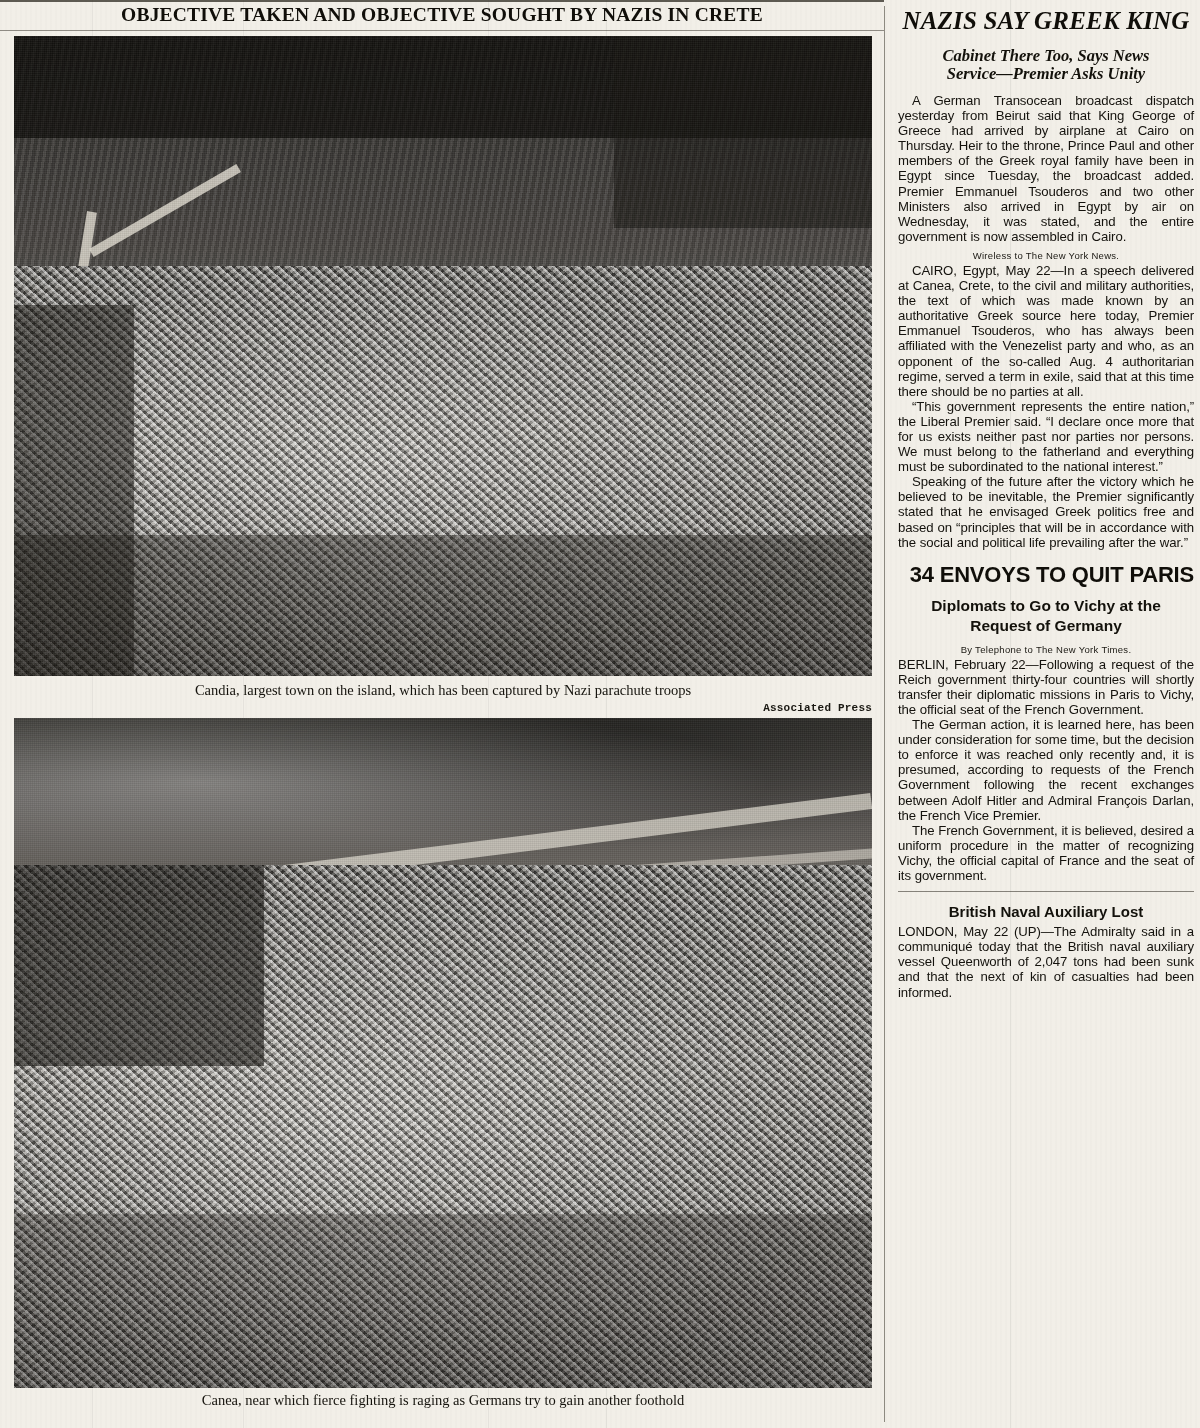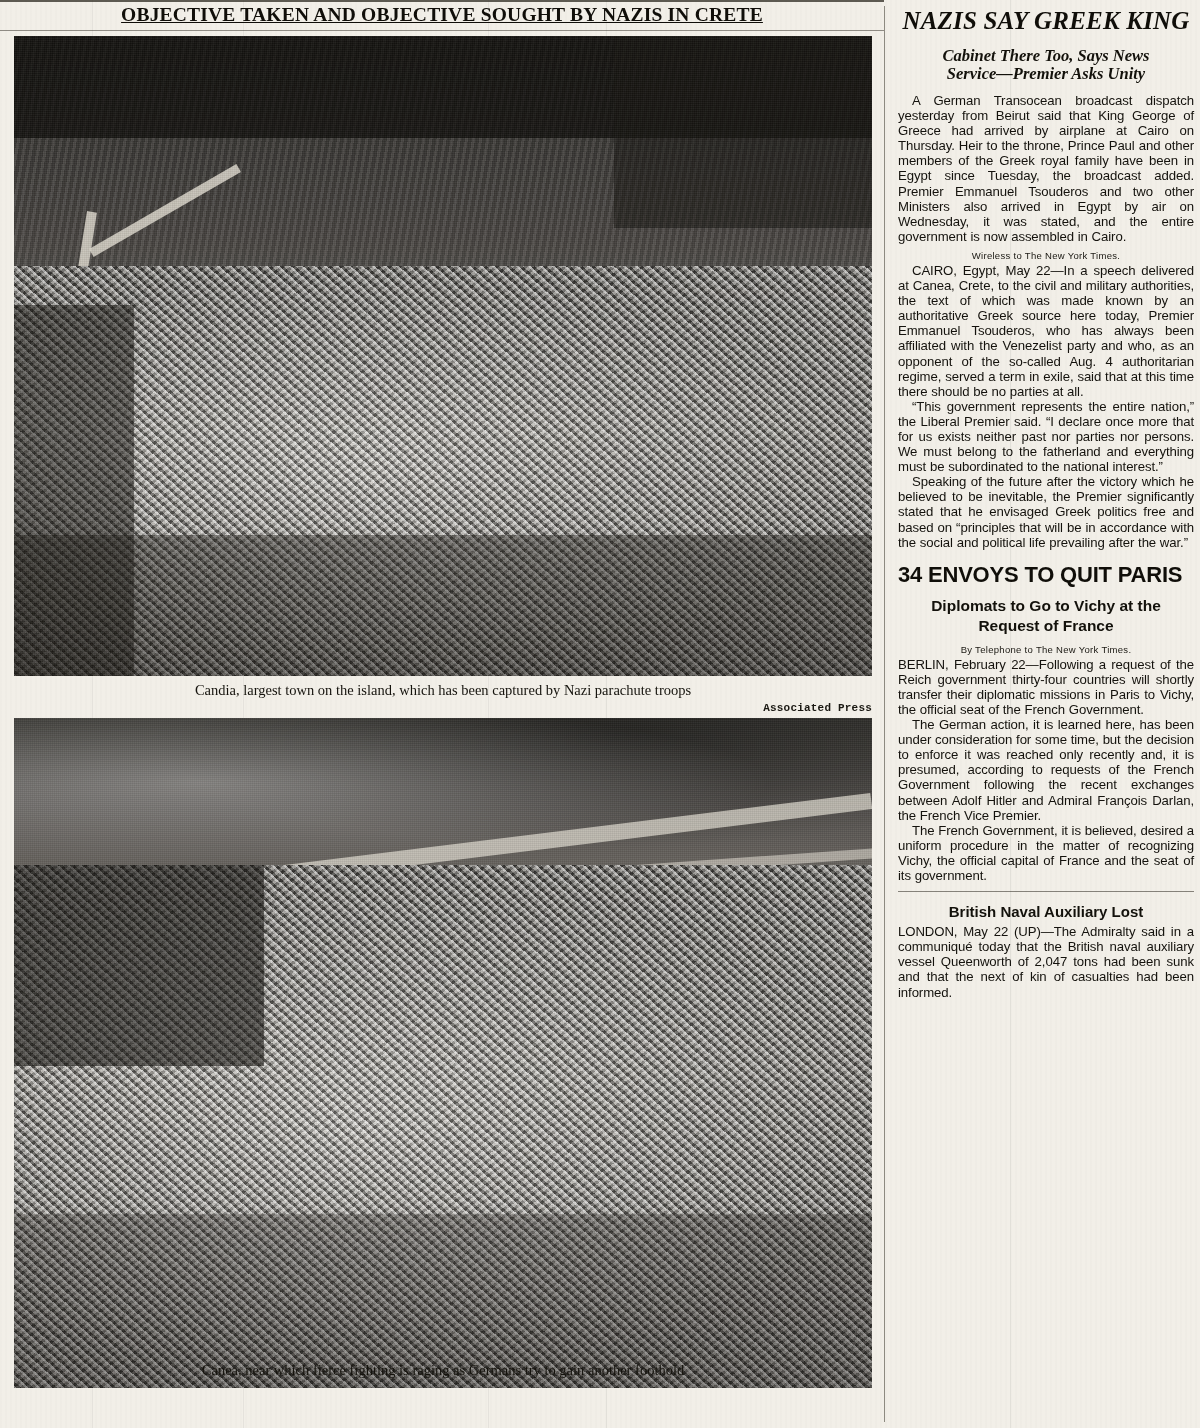--- a/index.html
+++ b/index.html
@@ -37,21 +37,20 @@
   .banner{
     position:absolute;left:4px;top:2px;width:876px;height:26px;
     font-family:"Liberation Serif", serif;
     font-weight:bold;
     font-size:19.5px;
     letter-spacing:.2px;
     line-height:26px;
     white-space:nowrap;
     color:#100e09;
     text-align:center;
-    text-decoration:underline;
   }
   .banner-rule-top{
     position:absolute;left:0;top:0;width:884px;height:2px;background:#2b281f;opacity:.75;
   }
   .banner-rule-bottom{
     position:absolute;left:0;top:30px;width:884px;height:1px;background:#2b281f;opacity:.5;
   }
 
   
   .photo{
@@ -66,21 +65,21 @@
   .cap{
     position:absolute;
     font-family:"Liberation Serif", serif;
     font-size:14.5px;
     color:#15130d;
     text-align:center;
     width:858px;
     left:14px;
   }
   .cap-1{top:682px;}
-  .cap-2{top:1362px;}
+  .cap-2{top:1392px;}
   .credit{
     position:absolute;left:14px;top:702px;width:858px;text-align:right;
     font-size:11px;font-weight:bold;letter-spacing:.2px;color:#1a1812;font-family:Liberation Mono, monospace;
   }
 
   
   .ph-sky{
     position:absolute;left:0;top:0;width:100%;height:34%;
     background:
       radial-gradient(ellipse at 22% 40%, rgba(255,255,255,.30), rgba(0,0,0,0) 60%),
@@ -150,21 +149,21 @@
     letter-spacing:.3px;
     margin:6px 0 2px 0;
     text-transform:none;
     color:#1a1812;
   }
   .subhead{
     font-family:"Liberation Sans", sans-serif;
     font-weight:bold;
     font-size:22px;
     line-height:26px;
-    text-align:left;
+    text-align:right;
     margin:12px 0 4px 0;
     letter-spacing:-.2px;
     color:#100e09;
   }
   .subhead2{
     font-family:"Liberation Sans", sans-serif;
     font-weight:bold;
     font-size:15.5px;
     line-height:20px;
     text-align:center;
@@ -236,30 +235,30 @@
   <div class="right-col">
 
     <div class="hl1">NAZIS SAY GREEK KING</div>
 
     <div class="hl2">Cabinet There Too, Says News</div>
     <div class="hl2" style="margin-top:-12px;">Service—Premier Asks Unity</div>
 
     <div class="body">
       <p>A German Transocean broadcast dispatch yesterday from Beirut said that King George of Greece had arrived by airplane at Cairo on Thursday. Heir to the throne, Prince Paul and other members of the Greek royal family have been in Egypt since Tuesday, the broadcast added. Premier Emmanuel Tsouderos and two other Ministers also arrived in Egypt by air on Wednesday, it was stated, and the entire government is now assembled in Cairo.</p>
 
-      <div class="dateline">Wireless to The New York Times.</div>
+      <div class="dateline">Wireless to The New York News.</div>
 
       <p>CAIRO, Egypt, May 22—In a speech delivered at Canea, Crete, to the civil and military authorities, the text of which was made known by an authoritative Greek source here today, Premier Emmanuel Tsouderos, who has always been affiliated with the Venezelist party and who, as an opponent of the so-called Aug. 4 authoritarian regime, served a term in exile, said that at this time there should be no parties at all.</p>
       <p>“This government represents the entire nation,” the Liberal Premier said. “I declare once more that for us exists neither past nor parties nor persons. We must belong to the fatherland and everything must be subordinated to the national interest.”</p>
       <p>Speaking of the future after the victory which he believed to be inevitable, the Premier significantly stated that he envisaged Greek politics free and based on “principles that will be in accordance with the social and political life prevailing after the war.”</p>
     </div>
 
     <div class="subhead">34 ENVOYS TO QUIT PARIS</div>
     <div class="subhead2">Diplomats to Go to Vichy at the</div>
-    <div class="subhead2" style="margin-top:-8px;">Request of France</div>
+    <div class="subhead2" style="margin-top:-8px;">Request of Germany</div>
 
     <div class="dateline">By Telephone to The New York Times.</div>
 
     <div class="body">
       <p class="noind">BERLIN, February 22—Following a request of the Reich government thirty-four countries will shortly transfer their diplomatic missions in Paris to Vichy, the official seat of the French Government.</p>
       <p>The German action, it is learned here, has been under consideration for some time, but the decision to enforce it was reached only recently and, it is presumed, according to requests of the French Government following the recent exchanges between Adolf Hitler and Admiral François Darlan, the French Vice Premier.</p>
       <p>The French Government, it is believed, desired a uniform procedure in the matter of recognizing Vichy, the official capital of France and the seat of its government.</p>
     </div>
 
     <div class="rule" style="margin-top:8px;"></div>

